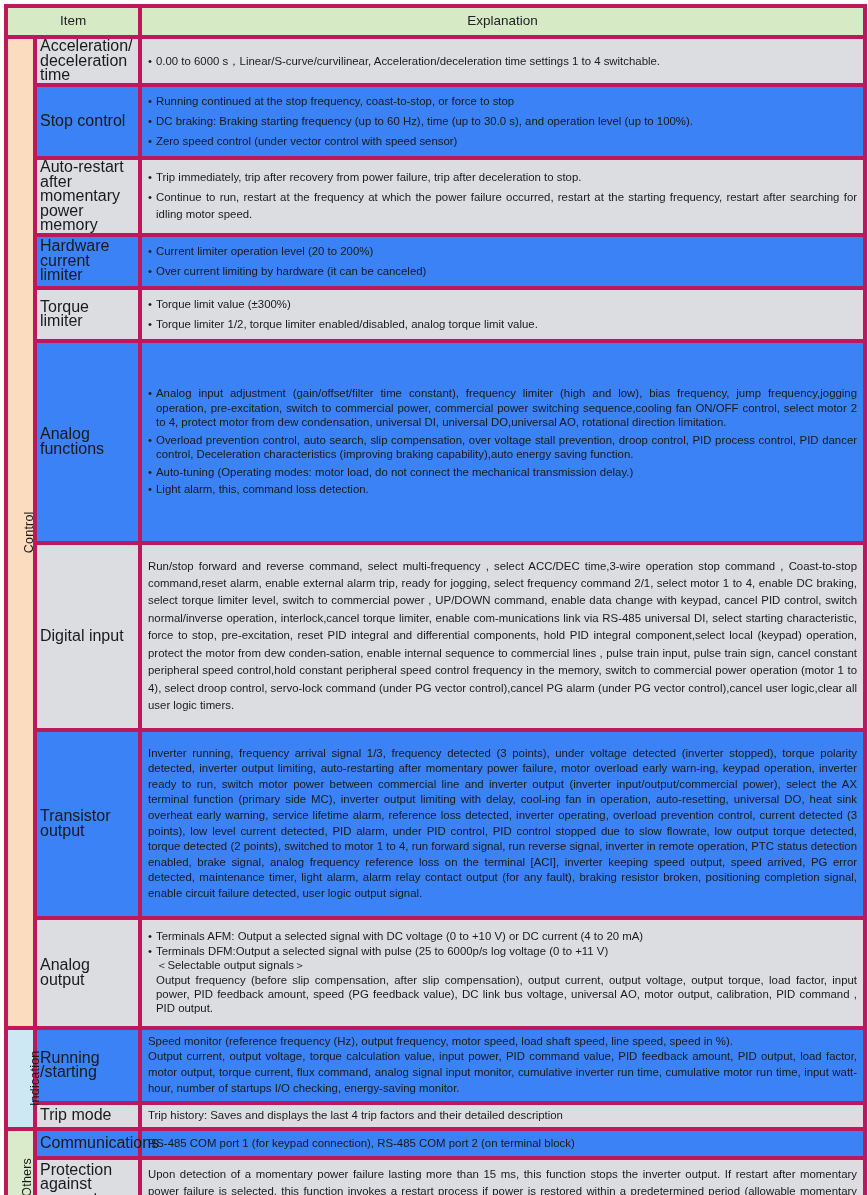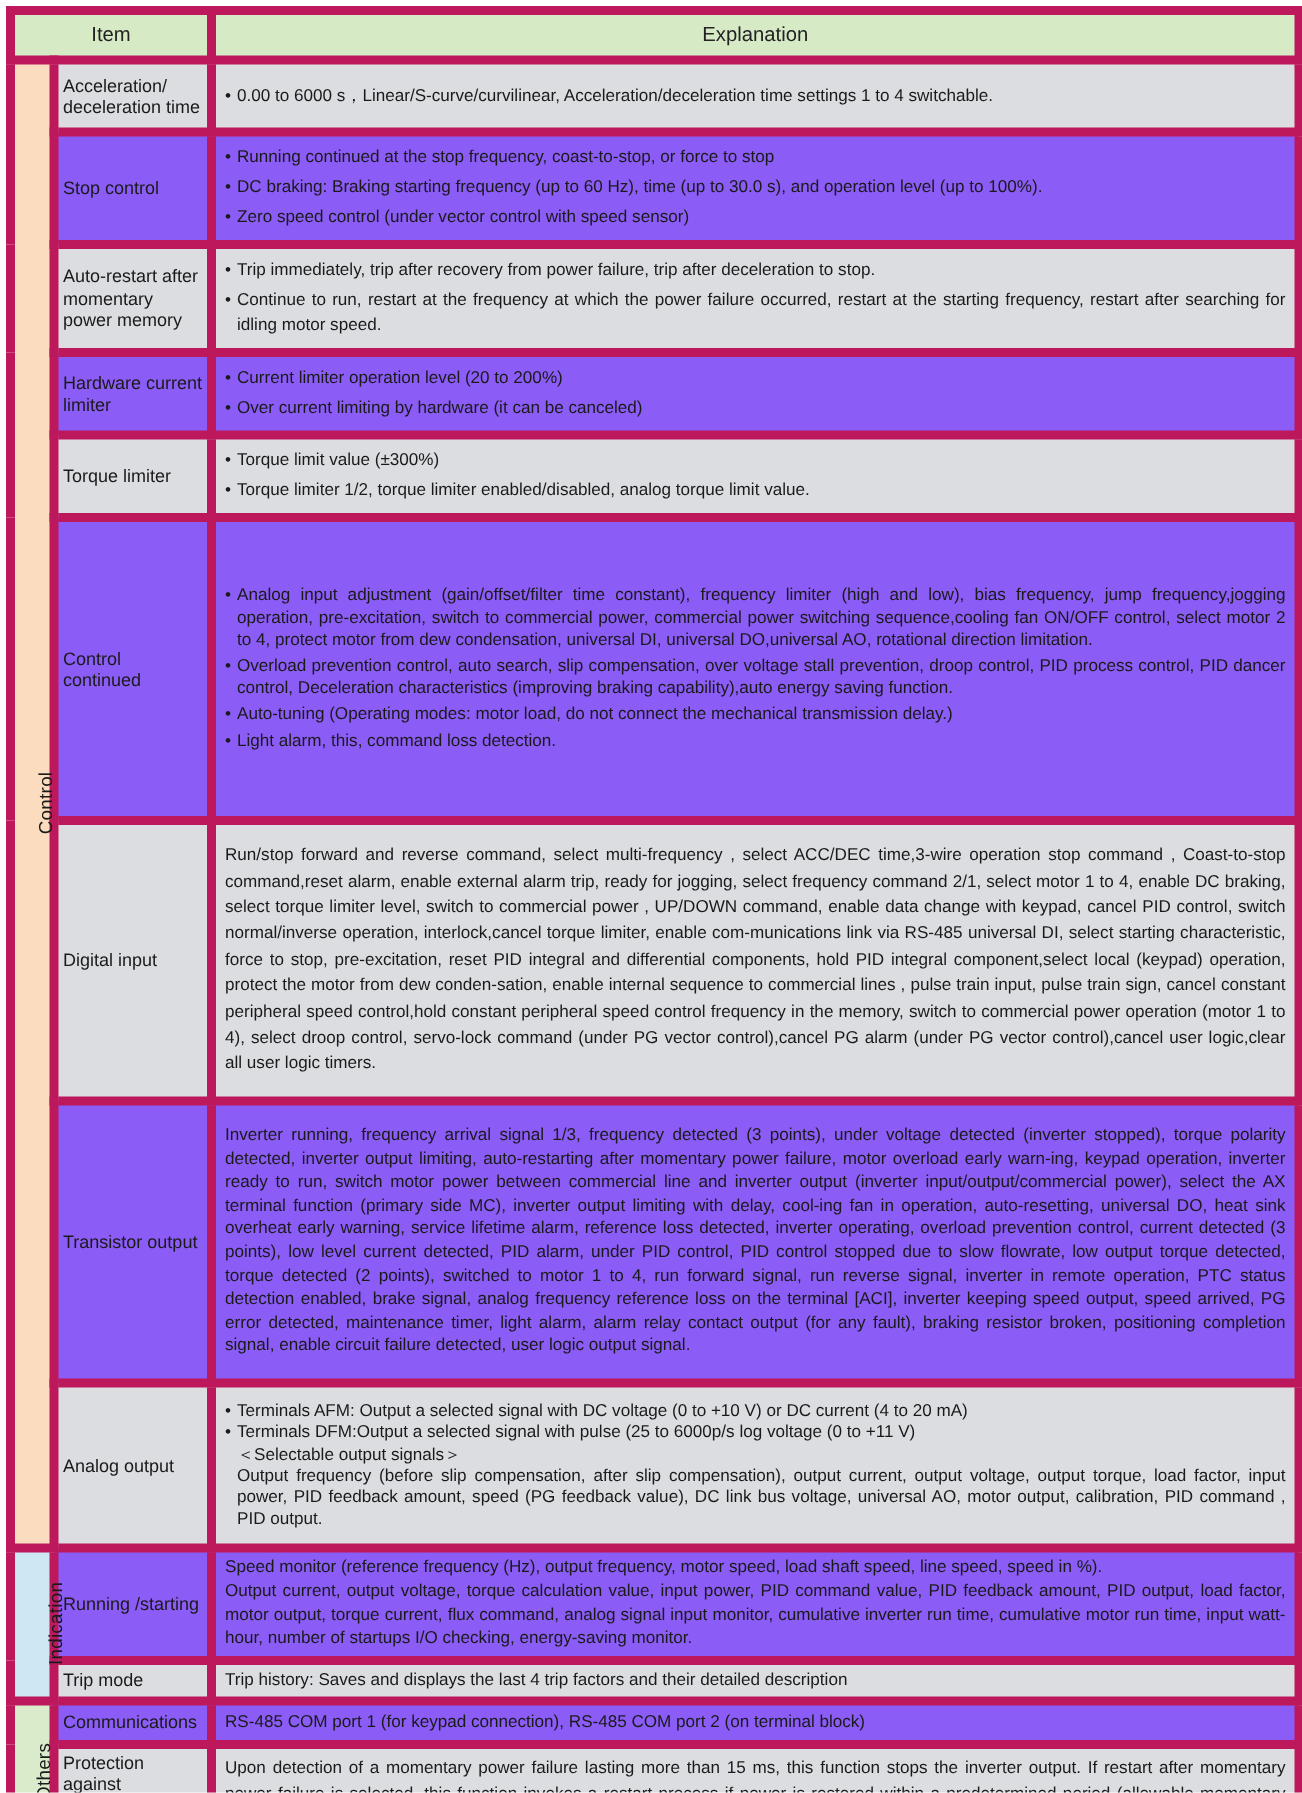--- a/index.html
+++ b/index.html
@@ -1,32 +1,32 @@
 <!DOCTYPE html>
 <html><head>
 <meta charset="utf-8">
 <style>
   html, body { margin: 0; padding: 0; background: #ffffff; }
   body { width: 868px; height: 1195px; position: relative; overflow: hidden;
          font-family: "Liberation Sans", sans-serif; color: #1a1a1a; }
   table.spec { position: absolute; left: 4px; top: 4px; width: 859px;
                border-collapse: collapse; table-layout: fixed;
                font-family: "Liberation Sans", sans-serif; font-size: 11.4px; line-height: 14.6px; }
-  table.spec td, table.spec th { border: 6px solid #be185d; padding: 0; vertical-align: middle; }
+  table.spec td, table.spec th { border: 4px solid #be185d; padding: 0; vertical-align: middle; }
   table.spec tr.sep > td { border-top: 2px solid #2b2b2b; }
   th.hdr { background: #d6eac6; font-weight: normal; font-size: 13.5px; height: 27px; color:#222; }
   td.cat { text-align: center; }
   td.cat .vt { display: inline-block; transform: rotate(-90deg); white-space: nowrap; font-size: 12.5px; letter-spacing: 0.2px; }
   td.cat-control { background: #fcdcbf; }
   td.cat-indication { background: #cde8f3; }
   td.cat-others { background: #d9ebcb; }
-  td.item { padding: 0 3px !important; font-size: 12px; line-height: 14.5px; }
+  td.item { padding: 0 3px !important; font-size: 16px; line-height: 14.5px; }
   td.exp { padding: 3px 6px 3px 6px !important; text-align: justify; margin-top: 28px; }
   tr.gray td.item, tr.gray td.exp { background: #dcdde0; }
-  tr.white td.item, tr.white td.exp { background: #8b5cf6; }
+  tr.white td.item, tr.white td.exp { background: #3b82f6; }
   .b { display: block; padding-left: 8px; text-indent: -8px; margin: 3px 0; }
   .b.tight { margin: 0; }
   .b::before { content: "\2022"; display: inline-block; width: 8px; text-indent: 0; }
   .p { display: block; margin: 0; }
   .sub { display: block; padding-left: 8px; margin: 0; }
   .gap { line-height: 17px; }
 </style>
 </head>
 <body>
 
@@ -79,21 +79,21 @@
 
   <tr class="gray sep" style="height:44px">
     <td class="item">Torque limiter</td>
     <td class="exp gap">
       <span class="b">Torque limit value (±300%)</span>
       <span class="b">Torque limiter 1/2, torque limiter enabled/disabled, analog torque limit value.</span>
     </td>
   </tr>
 
   <tr class="white sep" style="height:202px">
-    <td class="item">Control continued</td>
+    <td class="item">Analog functions</td>
     <td class="exp">
       <span class="b">Analog input adjustment (gain/offset/filter time constant), frequency limiter (high and low), bias frequency, jump frequency,jogging operation, pre-excitation, switch to commercial power, commercial power switching sequence,cooling fan ON/OFF control, select motor 2 to 4, protect motor from dew condensation, universal DI, universal DO,universal AO, rotational direction limitation.</span>
       <span class="b">Overload prevention control, auto search, slip compensation, over voltage stall prevention, droop control, PID process control, PID dancer control, Deceleration characteristics (improving braking capability),auto energy saving function.</span>
       <span class="b">Auto-tuning (Operating modes: motor load, do not connect the mechanical transmission delay.)</span>
       <span class="b">Light alarm, this, command loss detection.</span>
     </td>
   </tr>
 
   <tr class="gray sep" style="height:187px">
     <td class="item">Digital input</td>

